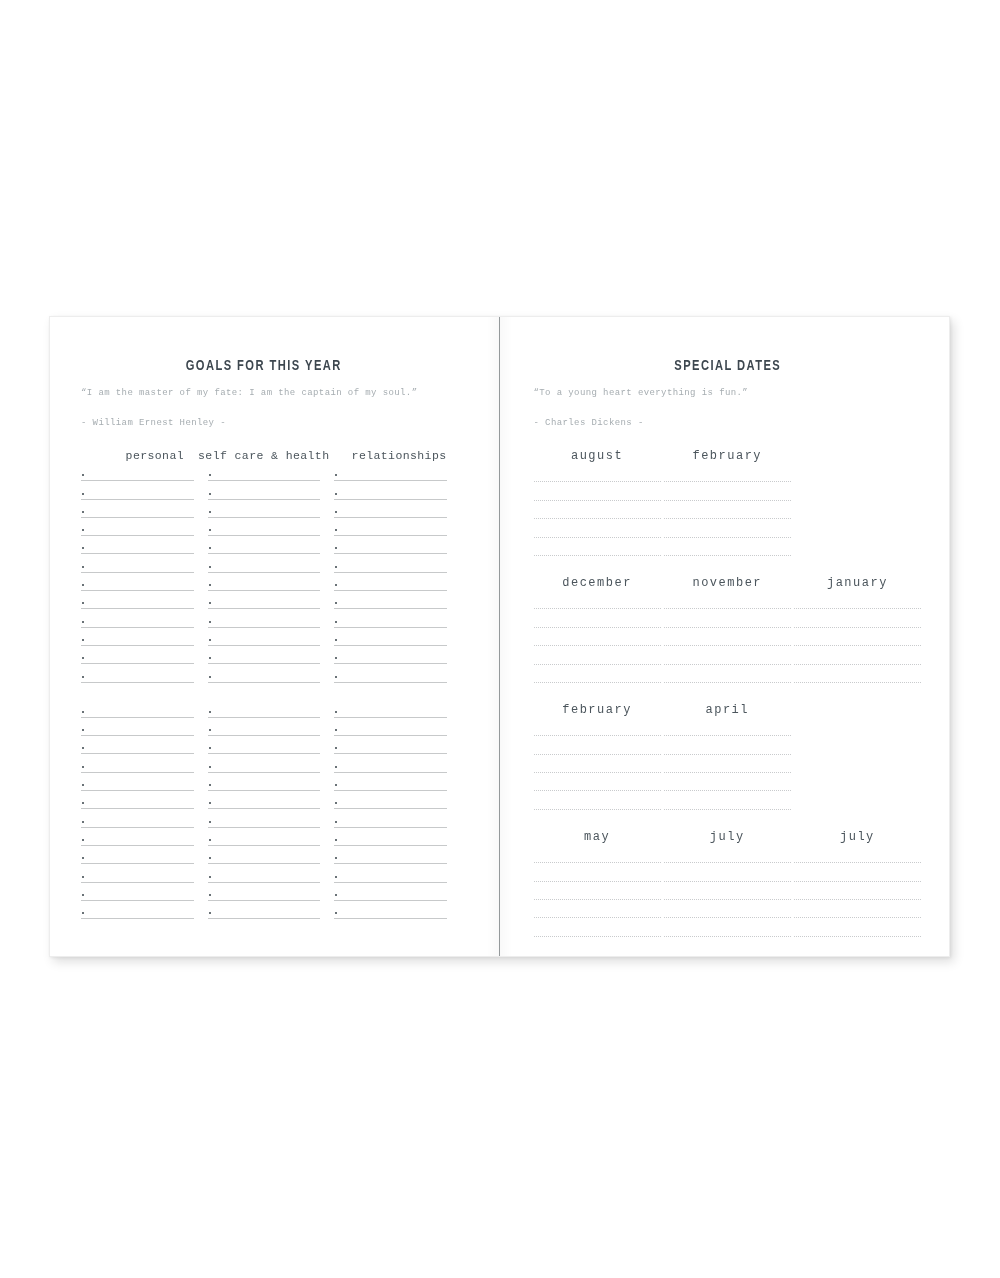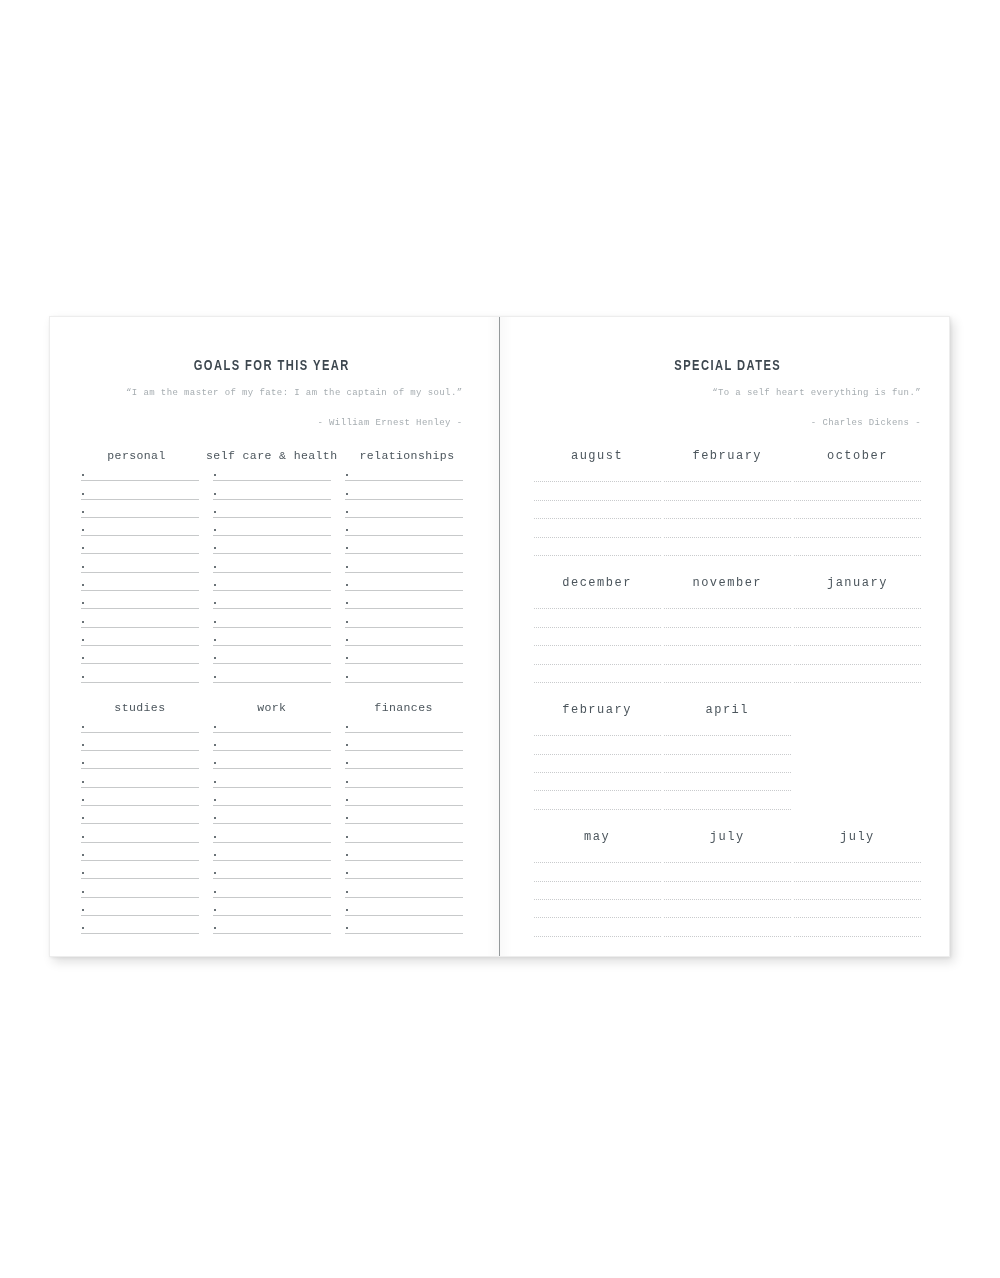--- a/index.html
+++ b/index.html
@@ -14,21 +14,21 @@
   .spread {
     position:absolute; left:49px; top:316px;
     width:901px; height:641px;
     background: var(--page-background, #ffffff);
     display:flex;
     border:1px solid #ededed;
     box-shadow: 4px 5px 10px rgba(0,0,0,0.13), 1px 1px 3px rgba(0,0,0,0.07);
   }
 
   .page { width:50%; height:100%; position:relative; }
-  .page-left  { border-right:1.5px solid var(--spine-color, #94999b); padding:38px 36px 0 31px; }
+  .page-left  { border-right:1.5px solid var(--spine-color, #94999b); padding:38px 52px 0 31px; }
   .page-right { padding:38px 28px 0 34px; }
 
   .page-left::after, .page-right::before {
     content:""; position:absolute; top:0; bottom:0; width:12px; pointer-events:none;
   }
   .page-left::after  { right:0; background:linear-gradient(to right, rgba(0,0,0,0), rgba(0,0,0,0.025)); }
   .page-right::before{ left:0;  background:linear-gradient(to left,  rgba(0,0,0,0), rgba(0,0,0,0.025)); }
 
   .page-title {
     font-family:"Liberation Sans", sans-serif;
@@ -39,34 +39,34 @@
     color: var(--title-color, #3d474f);
     text-align:center;
     white-space:nowrap;
     transform:scaleX(0.72);
     transform-origin:center;
   }
 
   .quote {
     font-size:9px; line-height:14px; letter-spacing:0.4px;
     color: var(--quote-color, #a6adb1);
-    text-align:right; margin-top:11px; white-space:nowrap;
+    text-align:left; margin-top:11px; white-space:nowrap;
   }
   .attribution { margin-top:16px; }
 
   .content { margin-top:18px; }
 
   
   .goal-section + .goal-section { margin-top:17px; }
   .col-headers, .goal-grid {
     display:grid; grid-template-columns:1fr 1fr 1fr; column-gap:14px;
   }
   .col-header {
     font-size:11.5px; line-height:15px; letter-spacing:0.4px;
-    color: var(--header-color, #4b555c); text-align:center; white-space:nowrap;
+    color: var(--header-color, #4b555c); text-align:right; white-space:nowrap;
   }
   .goal-line {
     height:18.3px; position:relative;
     border-bottom:1px solid var(--solid-line-color, #c7c9ca);
   }
   .goal-line .bullet {
     position:absolute; left:1px; bottom:4px;
     width:2px; height:2px; border-radius:50%;
     background: var(--bullet-color, #39434a);
   }
@@ -204,25 +204,20 @@
             </div>
             <div class="goal-line">
               <span class="bullet"></span>
             </div>
             <div class="goal-line">
               <span class="bullet"></span>
             </div>
           </div>
         </div>
         <div class="goal-section">
-          <div class="col-headers">
-            <div class="col-header">studies</div>
-            <div class="col-header">work</div>
-            <div class="col-header">finances</div>
-          </div>
           <div class="goal-grid">
             <div class="goal-line">
               <span class="bullet"></span>
             </div>
             <div class="goal-line">
               <span class="bullet"></span>
             </div>
             <div class="goal-line">
               <span class="bullet"></span>
             </div>
@@ -325,49 +320,41 @@
             <div class="goal-line">
               <span class="bullet"></span>
             </div>
           </div>
         </div>
       </div>
   </section>
 
   <section class="page page-right">
     <h1 class="page-title">SPECIAL DATES</h1>
-    <p class="quote">“To a self heart everything is fun.”</p>
+    <p class="quote">“To a young heart everything is fun.”</p>
     <p class="quote attribution">- Charles Dickens -</p>
     <div class="content">
         <div class="month-band">
           <div class="month-grid">
             <div>
               <div class="month-header">august</div>
               <div class="date-line"></div>
               <div class="date-line"></div>
               <div class="date-line"></div>
               <div class="date-line"></div>
               <div class="date-line"></div>
             </div>
             <div>
               <div class="month-header">february</div>
               <div class="date-line"></div>
               <div class="date-line"></div>
               <div class="date-line"></div>
               <div class="date-line"></div>
               <div class="date-line"></div>
             </div>
-            <div>
-              <div class="month-header">october</div>
-              <div class="date-line"></div>
-              <div class="date-line"></div>
-              <div class="date-line"></div>
-              <div class="date-line"></div>
-              <div class="date-line"></div>
-            </div>
           </div>
         </div>
         <div class="month-band">
           <div class="month-grid">
             <div>
               <div class="month-header">december</div>
               <div class="date-line"></div>
               <div class="date-line"></div>
               <div class="date-line"></div>
               <div class="date-line"></div>

